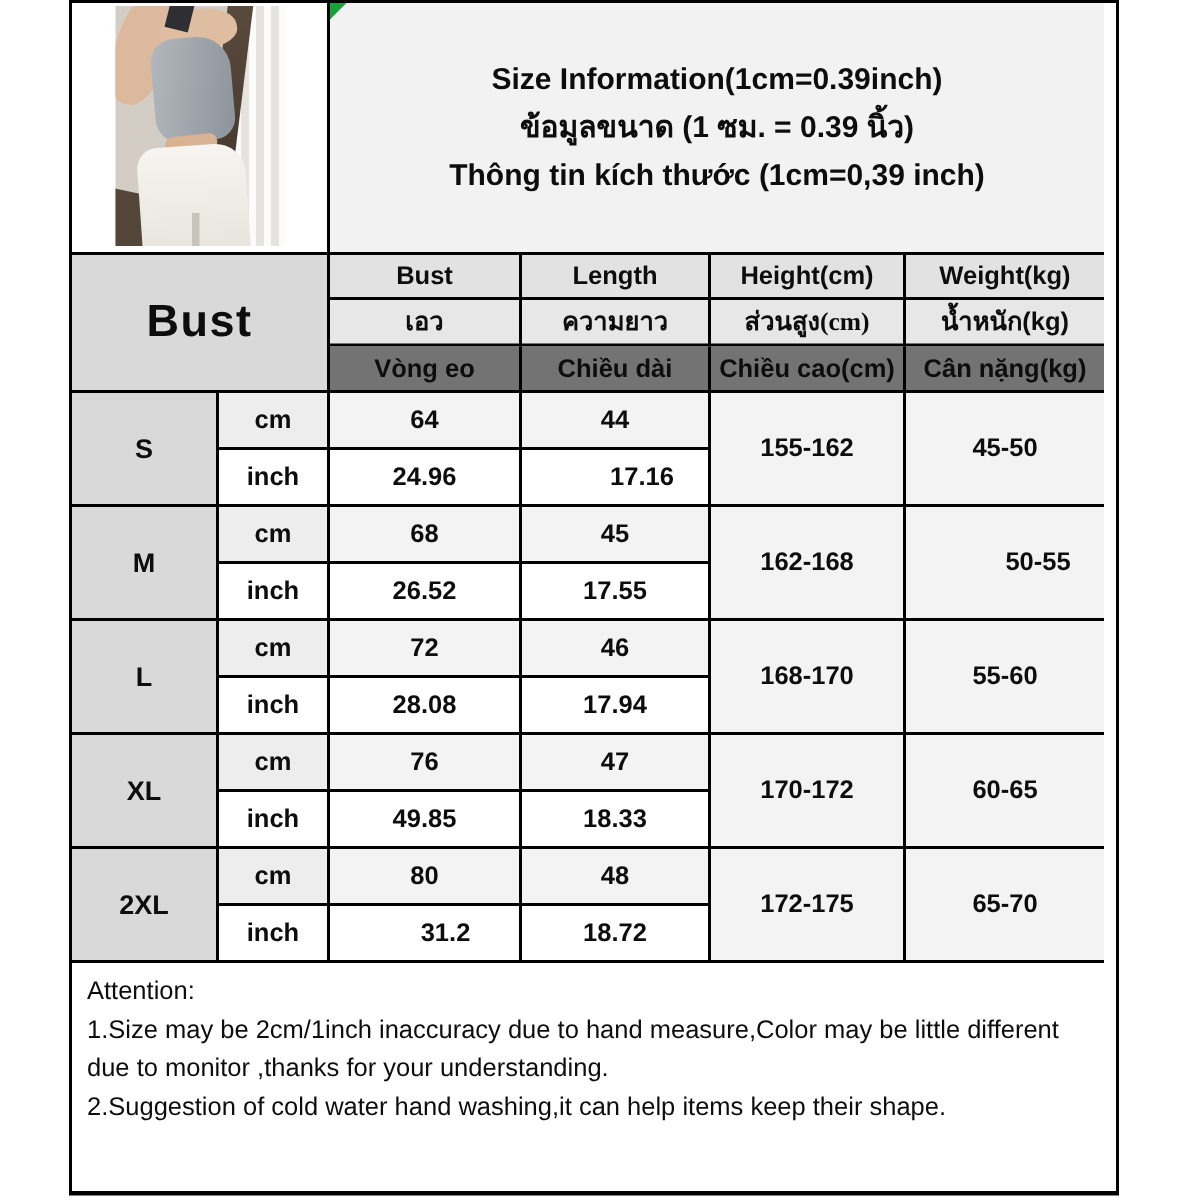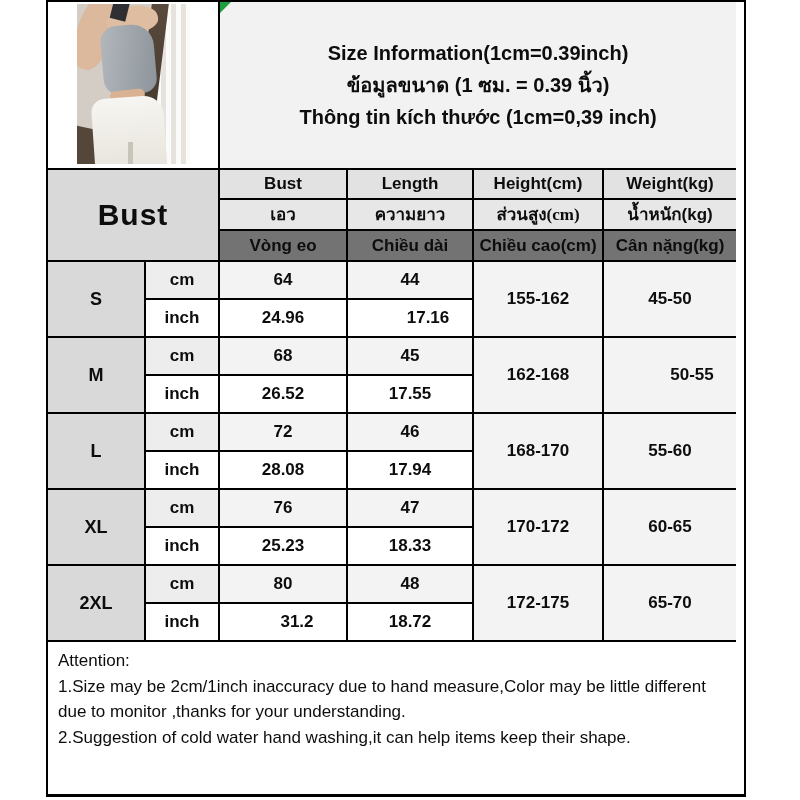--- a/index.html
+++ b/index.html
@@ -155,21 +155,21 @@
   <div class="c bg-inch" style="grid-column:3; grid-row:10;">28.08</div>
   <div class="c bg-inch" style="grid-column:4; grid-row:10;">17.94</div>
 
   <div class="c bg-dark size-label" style="grid-column:1; grid-row:11/13;">XL</div>
   <div class="c bg-unit" style="grid-column:2; grid-row:11;">cm</div>
   <div class="c bg-cmrow" style="grid-column:3; grid-row:11;">76</div>
   <div class="c bg-cmrow" style="grid-column:4; grid-row:11;">47</div>
   <div class="c bg-cmrow" style="grid-column:5; grid-row:11/13;">170-172</div>
   <div class="c bg-cmrow lastcol" style="grid-column:6; grid-row:11/13;">60-65</div>
   <div class="c bg-inch" style="grid-column:2; grid-row:12;">inch</div>
-  <div class="c bg-inch" style="grid-column:3; grid-row:12;">25.23</div>
+  <div class="c bg-inch" style="grid-column:3; grid-row:12;">49.85</div>
   <div class="c bg-inch" style="grid-column:4; grid-row:12;">18.33</div>
 
   <div class="c bg-dark size-label" style="grid-column:1; grid-row:13/15;">2XL</div>
   <div class="c bg-unit" style="grid-column:2; grid-row:13;">cm</div>
   <div class="c bg-cmrow" style="grid-column:3; grid-row:13;">80</div>
   <div class="c bg-cmrow" style="grid-column:4; grid-row:13;">48</div>
   <div class="c bg-cmrow" style="grid-column:5; grid-row:13/15;">172-175</div>
   <div class="c bg-cmrow lastcol" style="grid-column:6; grid-row:13/15;">65-70</div>
   <div class="c bg-inch" style="grid-column:2; grid-row:14;">inch</div>
   <div class="c bg-inch" style="grid-column:3; grid-row:14;padding-left:28px;">31.2</div>

